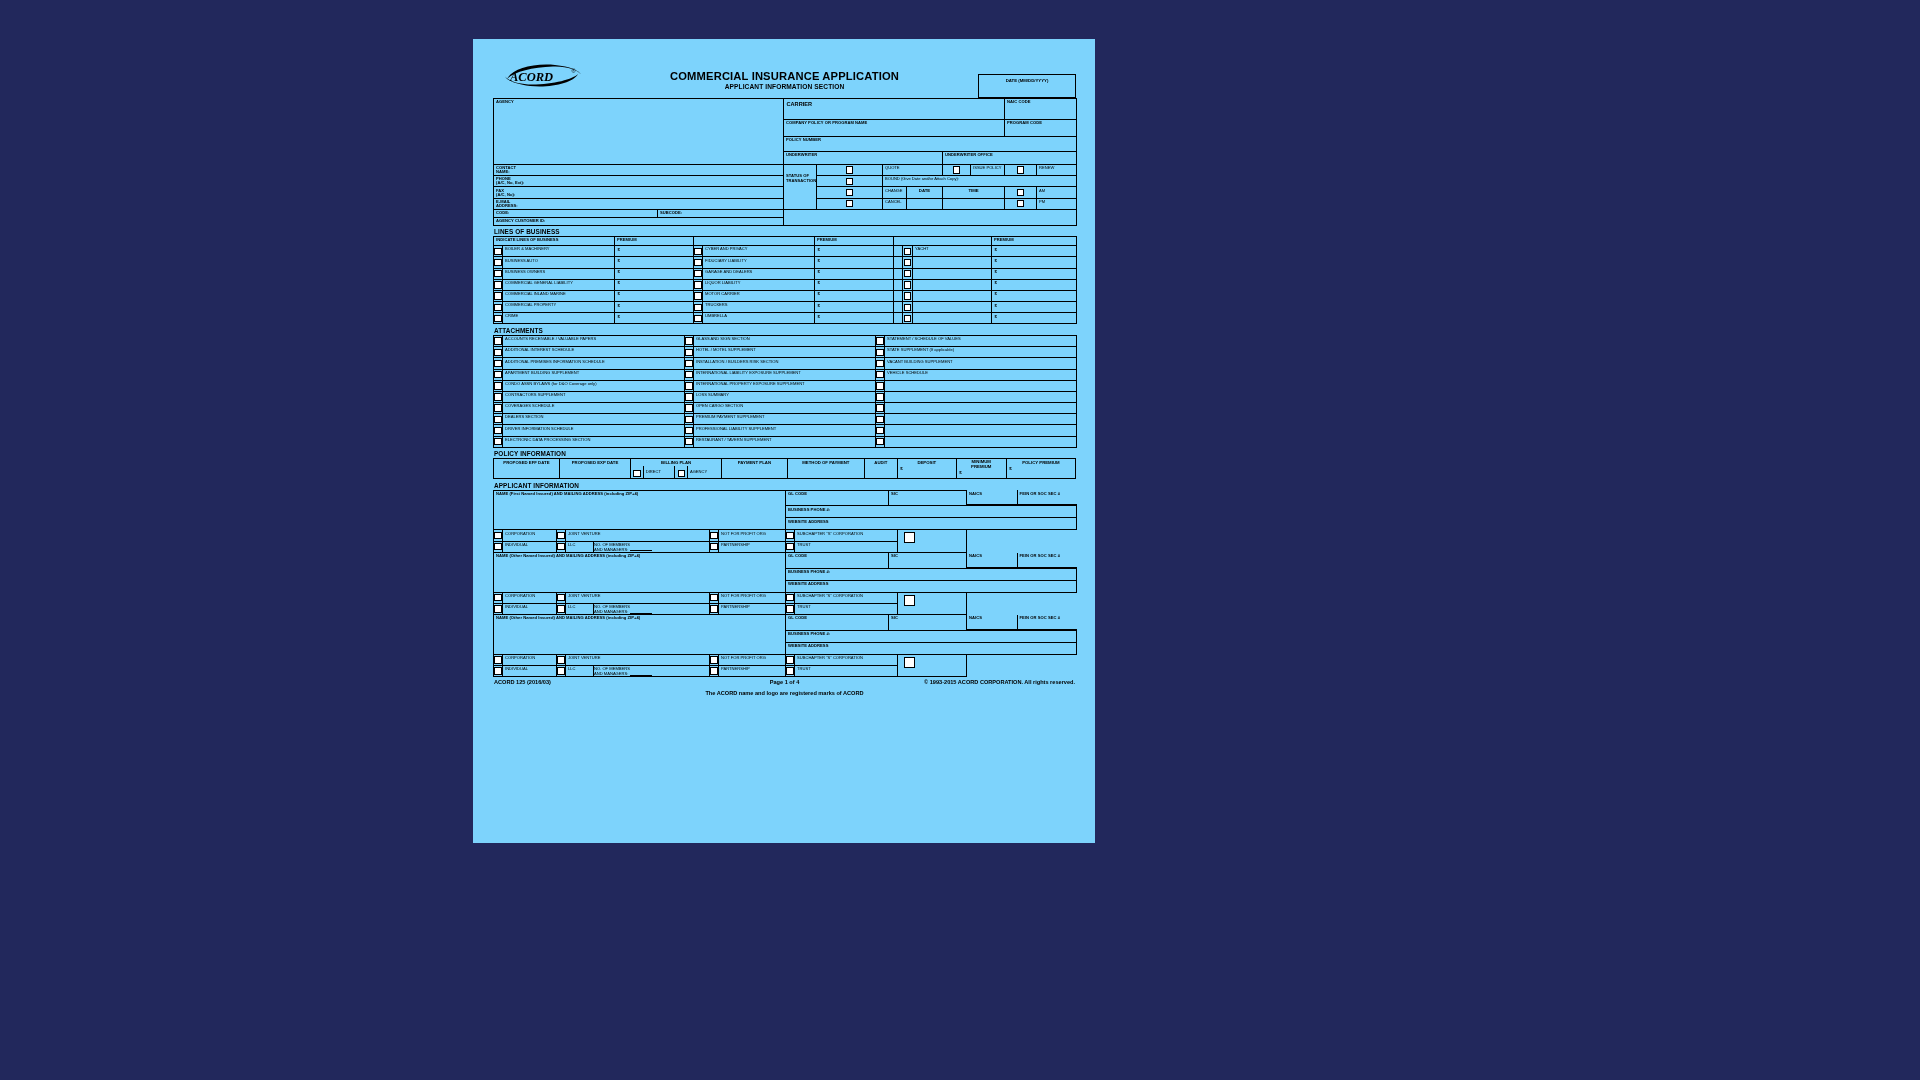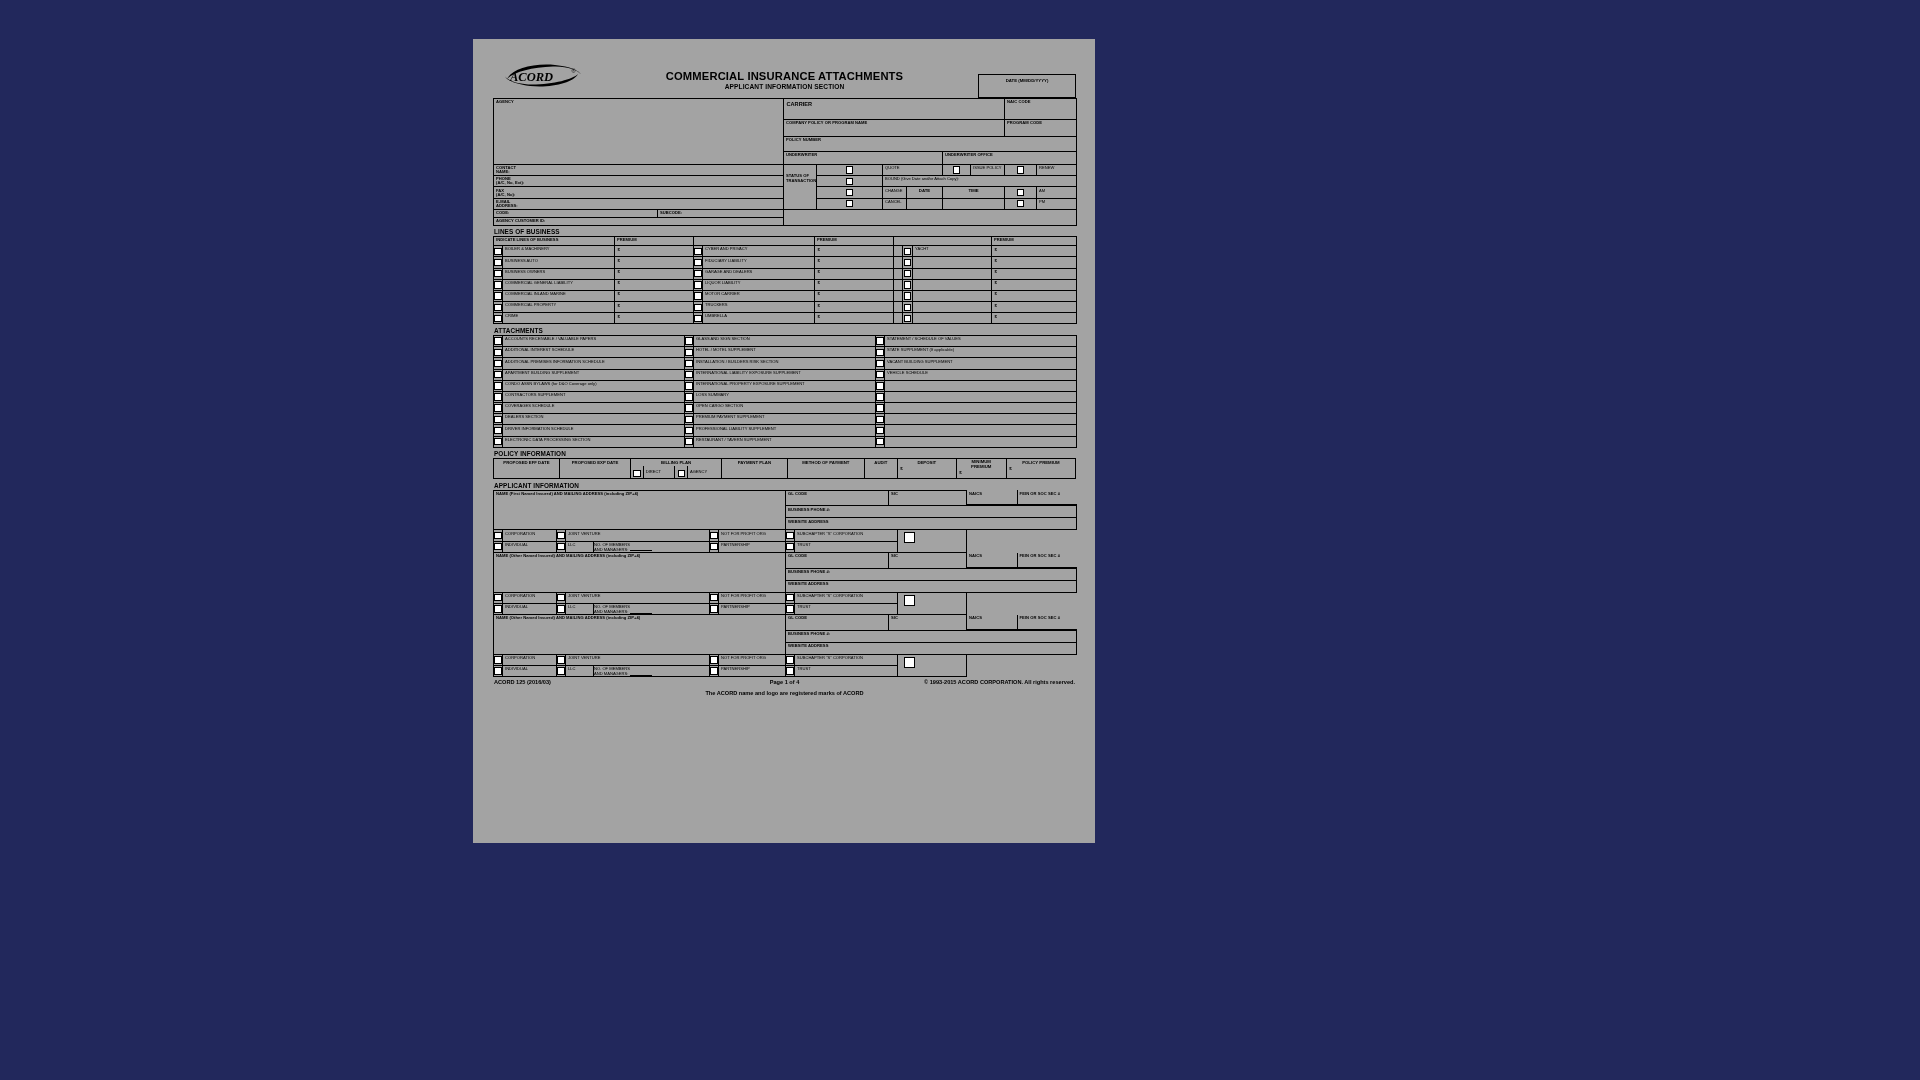--- a/index.html
+++ b/index.html
@@ -10,21 +10,21 @@
     background: #22285c;
     font-family: "Liberation Sans", sans-serif;
     overflow: hidden;
   }
   .page {
     position: absolute;
     left: 473px;
     top: 39px;
     width: 622px;
     height: 804px;
-    background: #a3a3a3;
+    background: #7dd3fc;
   }
   .sheet {
     position: absolute;
     left: 20px;
     top: 15px;
     width: 583px;
     height: 775px;
   }
 
   
@@ -205,21 +205,21 @@
     <div class="hdr">
       <div class="logo">
         <svg viewBox="0 0 160 52" width="80" height="26" aria-hidden="true">
           <path d="M8 34 C18 14, 58 2, 104 6 C134 9, 152 17, 156 25 C150 16, 128 8, 100 9 C56 10, 20 21, 8 34 Z" fill="#000"></path>
           <path d="M150 24 C140 42, 98 52, 54 48 C26 45, 8 37, 4 29 C12 38, 32 45, 58 45 C102 45, 140 34, 150 24 Z" fill="#000"></path>
           <text x="14" y="37" font-family="Liberation Serif, serif" font-size="25" font-weight="bold" font-style="italic" fill="#000">ACORD</text>
           <text x="137" y="21" font-family="Liberation Sans, sans-serif" font-size="11" fill="#000">®</text>
         </svg>
       </div>
       <div class="title-wrap">
-        <div class="t1">COMMERCIAL INSURANCE ATTACHMENTS</div>
+        <div class="t1">COMMERCIAL INSURANCE APPLICATION</div>
         <div class="t2">APPLICANT INFORMATION SECTION</div>
       </div>
       <div class="datebox">
         <span>DATE (MM/DD/YYYY)</span>
       </div>
     </div>
 
     <table class="frm">
       <colgroup>
         <col style="width:9px">

